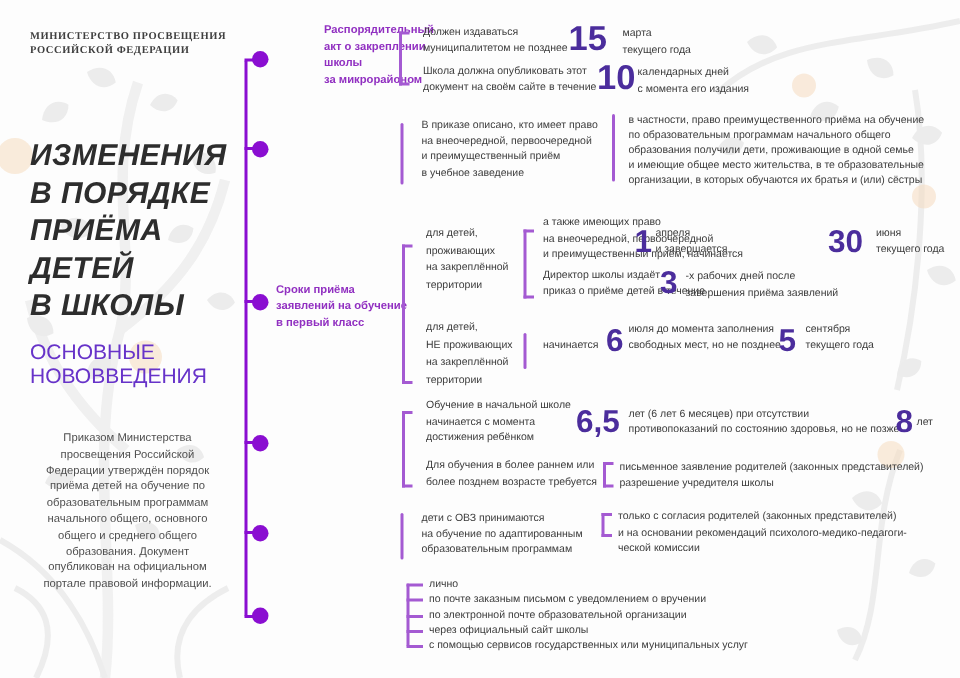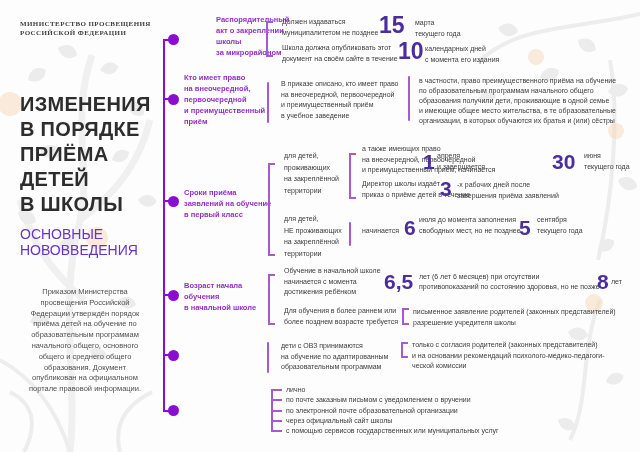--- a/index.html
+++ b/index.html
@@ -85,21 +85,21 @@
       <circle cx="536" cy="57" r="8"></circle>
       <circle cx="616" cy="131" r="8"></circle>
       <circle cx="594" cy="303" r="9"></circle>
     </g>
   </svg>
 
   <div class="fg">
 
     <div class="abs ministry" style="left:20px;top:20px;">МИНИСТЕРСТВО ПРОСВЕЩЕНИЯ
 РОССИЙСКОЙ ФЕДЕРАЦИИ</div>
-    <div class="abs title" style="left:20px;top:92px;">ИЗМЕНЕНИЯ
+    <div class="abs title" style="left:20px;top:92px;font-style:italic;">ИЗМЕНЕНИЯ
 В ПОРЯДКЕ
 ПРИЁМА
 ДЕТЕЙ
 В ШКОЛЫ</div>
     <div class="abs subtitle" style="left:20px;top:226px;">ОСНОВНЫЕ
 НОВОВВЕДЕНИЯ</div>
     <div class="abs intro" style="left:20px;top:287px;width:130px;text-align:center;">Приказом Министерства
 просвещения Российской
 Федерации утверждён порядок
 приёма детей на обучение по
@@ -133,25 +133,20 @@
 муниципалитетом не позднее</div>
     <div class="abs num num-lg" style="left:379px;top:14px;">15</div>
     <div class="abs t" style="left:415px;top:18px;">марта
 текущего года</div>
     <div class="abs t" style="left:282px;top:43px;">Школа должна опубликовать этот
 документ на своём сайте в течение</div>
     <div class="abs num num-lg" style="left:398px;top:40px;">10</div>
     <div class="abs t" style="left:425px;top:44px;">календарных дней
 с момента его издания</div>
 
-    <div class="abs sec" style="left:184px;top:72px;width:100px;">Кто имеет право
-на внеочередной,
-первоочередной
-и преимущественный
-приём</div>
     <div class="abs vbar" style="left:267px;top:82px;height:41px;"></div>
     <div class="abs t" style="left:281px;top:79px;">В приказе описано, кто имеет право
 на внеочередной, первоочередной
 и преимущественный приём
 в учебное заведение</div>
     <div class="abs vbar" style="left:408px;top:76px;height:45px;"></div>
     <div class="abs t lh10" style="left:419px;top:76px;">в частности, право преимущественного приёма на обучение
 по образовательным программам начального общего
 образования получили дети, проживающие в одной семье
 и имеющие общее место жительства, в те образовательные
@@ -186,23 +181,20 @@
 территории</div>
     <div class="abs vbar" style="left:349px;top:222px;height:24px;"></div>
     <div class="abs t" style="left:362px;top:226px;">начинается</div>
     <div class="abs num" style="left:404px;top:217px;">6</div>
     <div class="abs t" style="left:419px;top:215px;">июля до момента заполнения
 свободных мест, но не позднее</div>
     <div class="abs num" style="left:519px;top:217px;">5</div>
     <div class="abs t" style="left:537px;top:215px;">сентября
 текущего года</div>
 
-    <div class="abs sec" style="left:184px;top:280px;width:100px;">Возраст начала
-обучения
-в начальной школе</div>
     <div class="abs bracket" style="left:268px;top:274px;height:47px;"></div>
     <div class="abs t" style="left:284px;top:266px;">Обучение в начальной школе
 начинается с момента
 достижения ребёнком</div>
     <div class="abs num" style="left:384px;top:271px;">6,5</div>
     <div class="abs t lh10" style="left:419px;top:272px;">лет (6 лет 6 месяцев) при отсутствии
 противопоказаний по состоянию здоровья, но не позже</div>
     <div class="abs num" style="left:597px;top:271px;">8</div>
     <div class="abs t" style="left:611px;top:277px;">лет</div>
     <div class="abs t" style="left:284px;top:306px;">Для обучения в более раннем или

